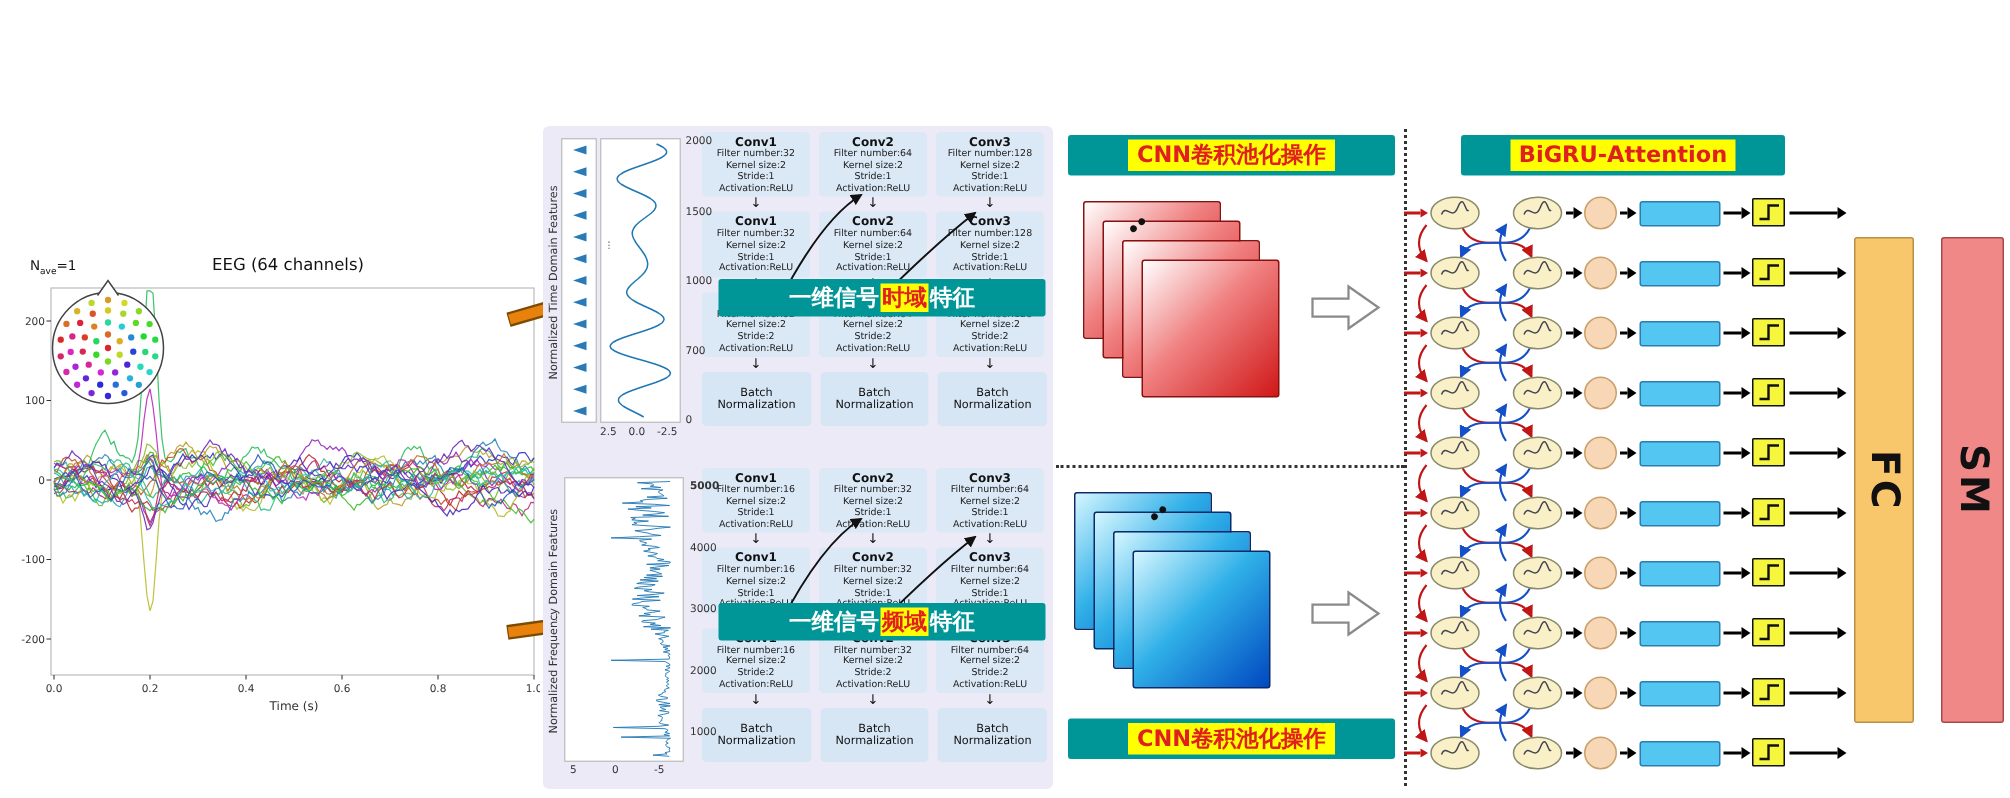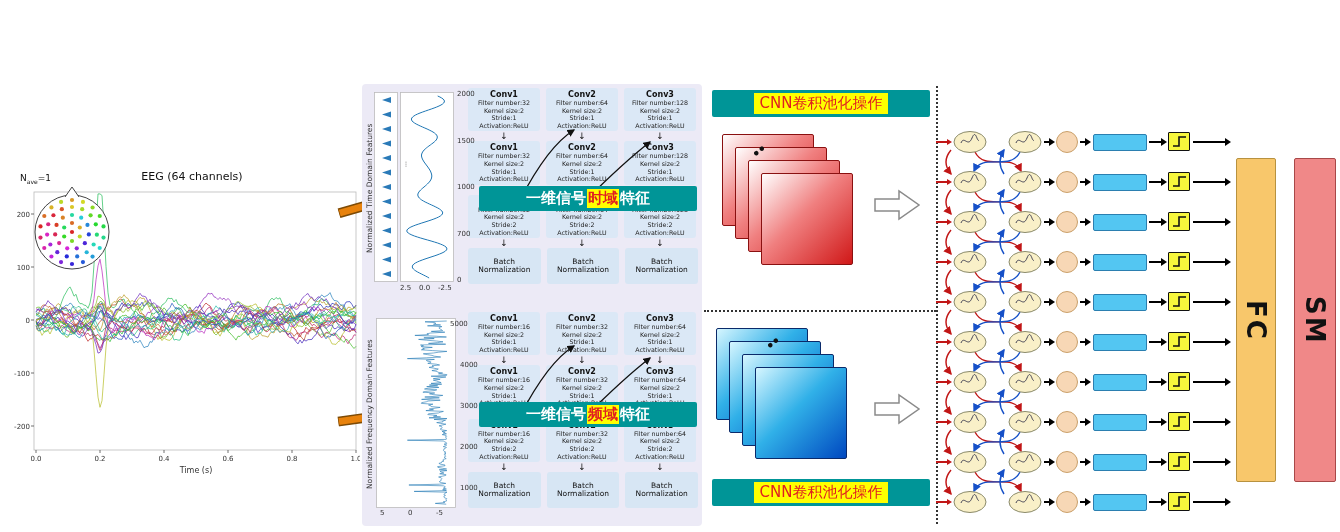--- a/index.html
+++ b/index.html
@@ -4,21 +4,21 @@
 <style>
   *{margin:0;padding:0;box-sizing:border-box}
   body{font-family:"DejaVu Sans","Liberation Sans",sans-serif;background:#fff}
   #app{position:relative;width:1340px;height:532px;background:#fff;overflow:hidden}
   .abs{position:absolute}
   .title-banner{left:458px;top:8px;width:422px;height:48px;background:#6d9199;border-radius:10px;display:flex;align-items:center;justify-content:center}
   .title-red{background:#e62b2b;padding:1px 14px}
   .title-red span{color:#ffeb00;font-size:27px;font-weight:bold;letter-spacing:1px}
   .teal-banner{background:#009597;color:#fff;display:flex;align-items:center;justify-content:center;font-size:15px;font-weight:bold;border-radius:2px}
   .hl{background:#ffff00;color:#e02020;padding:0 1px;margin:0 1px}
-  .yellow-chip{background:#ffff00;color:#e02020;font-weight:normal;font-size:15px;padding:0 6px;line-height:21px}
+  .yellow-chip{background:#ffff00;color:#e02020;font-weight:bold;font-size:15px;padding:0 6px;line-height:21px}
   .eeg-title{left:92px;top:170px;width:200px;text-align:center;font-size:11px;color:#111}
   .nave{left:20px;top:173px;font-size:9px;color:#111}
   .nave sub{font-size:6px}
   .mid-panel{left:362px;top:84px;width:340px;height:442px;background:#eceaf6;border-radius:4px}
   .vlabel{writing-mode:vertical-rl;transform:rotate(180deg);font-size:7.5px;color:#333;height:188px;width:12px;display:flex;align-items:center;justify-content:center;text-align:center}
   .ytick{font-size:7px;color:#333;white-space:nowrap}
   .conv-row{display:flex;gap:6px}
   .conv-cell{background:#dbe8f6;border-radius:3px;padding:2px 1px;width:72px;text-align:center}
   .conv-cell .hd{font-size:8px;font-weight:bold;color:#111}
   .conv-cell .ln{font-size:6.3px;line-height:7.6px;color:#222}
@@ -418,20 +418,23 @@
   <svg class="abs" style="left:874px;top:188px" width="48" height="34" viewBox="0 0 48 34">
     <polygon points="1,11 25,11 25,3 45,17 25,31 25,23 1,23" fill="#fff" stroke="#8a8a8a" stroke-width="1.5"></polygon>
   </svg>
   <svg class="abs" style="left:874px;top:392px" width="48" height="34" viewBox="0 0 48 34">
     <polygon points="1,11 25,11 25,3 45,17 25,31 25,23 1,23" fill="#fff" stroke="#8a8a8a" stroke-width="1.5"></polygon>
   </svg>
 
   <div class="abs dot-h"></div>
   <div class="abs dot-v"></div>
 
+  <div class="abs teal-banner" style="left:974px;top:90px;width:216px;height:27px">
+    <span class="yellow-chip">BiGRU-Attention</span>
+  </div>
 
   <svg id="gru-conn" class="abs" style="left:0;top:0;pointer-events:none" width="1340" height="532">
     <defs>
       <marker id="mr" markerWidth="6" markerHeight="6" refX="5" refY="3" orient="auto">
           <path d="M0,0 L6,3 L0,6 Z" fill="#c11616"></path>
         </marker>
       <marker id="mb" markerWidth="6" markerHeight="6" refX="5" refY="3" orient="auto">
           <path d="M0,0 L6,3 L0,6 Z" fill="#1550c8"></path>
         </marker>
       <marker id="mk" markerWidth="6" markerHeight="6" refX="5" refY="3" orient="auto">
@@ -836,21 +839,21 @@
     </div>
 
 <span class="abs ytick" style="left: 457px; top: 90px;">2000</span>
     <span class="abs ytick" style="left: 457px; top: 136.5px;">1500</span>
     <span class="abs ytick" style="left: 457px; top: 183px;">1000</span>
     <span class="abs ytick" style="left: 457px; top: 229.5px;">700</span>
     <span class="abs ytick" style="left: 457px; top: 276px;">0</span>
     <span class="abs ytick" style="left: 400px; top: 284px;">2.5</span>
     <span class="abs ytick" style="left: 419px; top: 284px;">0.0</span>
     <span class="abs ytick" style="left: 438px; top: 284px;">-2.5</span>
-    <span class="abs ytick" style="left: 450px; top: 320px;">5000</span>
+    <span class="abs ytick" style="left: 460px; top: 320px; font-weight: bold;">5000</span>
     <span class="abs ytick" style="left: 460px; top: 361px;">4000</span>
     <span class="abs ytick" style="left: 460px; top: 402px;">3000</span>
     <span class="abs ytick" style="left: 460px; top: 443px;">2000</span>
     <span class="abs ytick" style="left: 460px; top: 484px;">1000</span>
     <span class="abs ytick" style="left: 380px; top: 509px;">5</span>
     <span class="abs ytick" style="left: 408px; top: 509px;">0</span>
     <span class="abs ytick" style="left: 436px; top: 509px;">-5</span>
   </div>
 
 </body></html>

